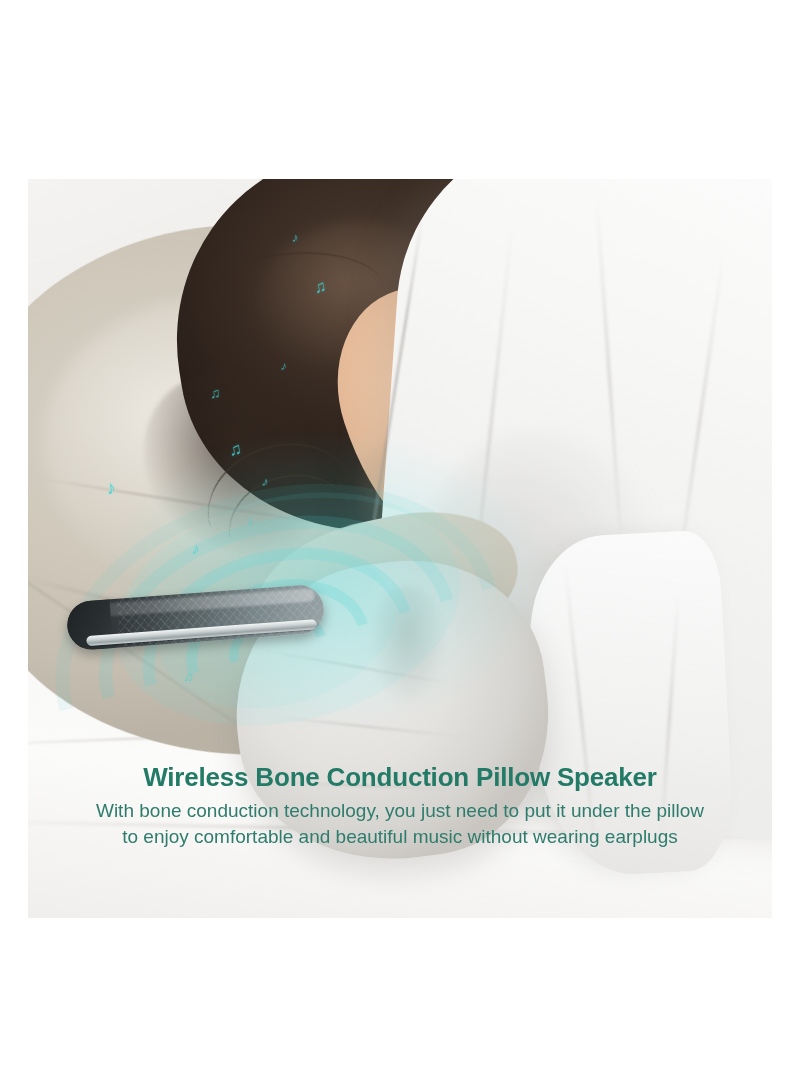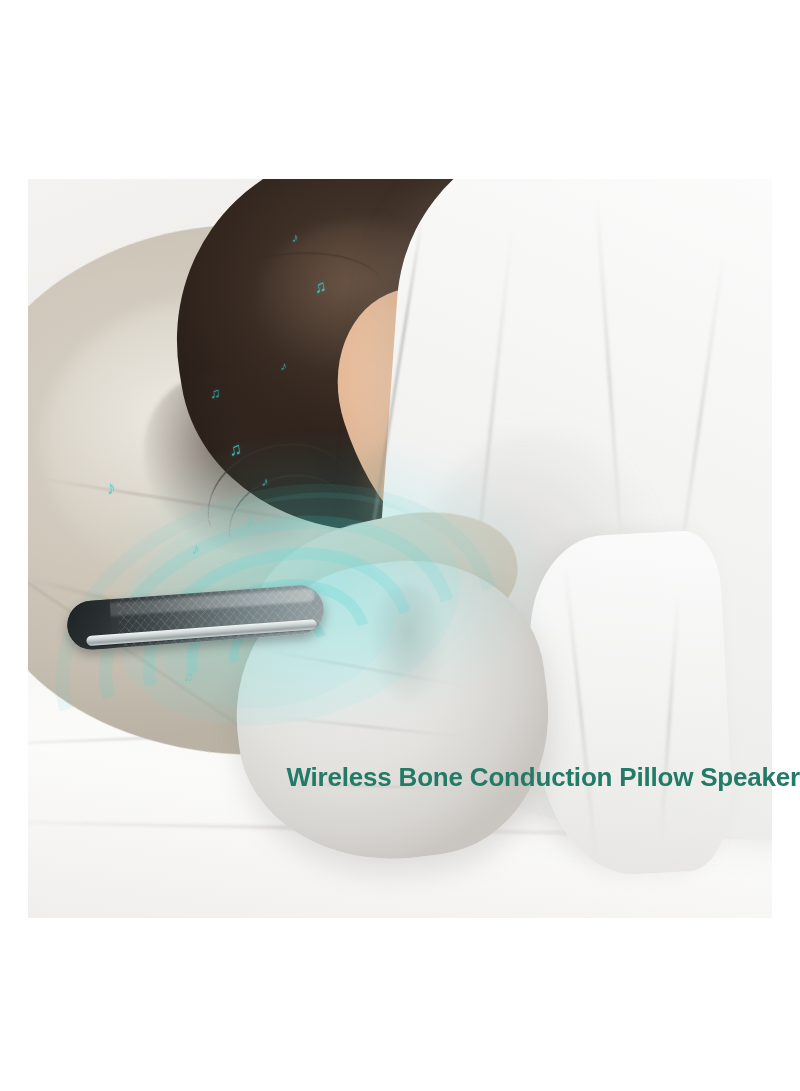--- a/index.html
+++ b/index.html
@@ -460,21 +460,20 @@
     top: 762px;
     text-align: center;
   }
   #headline {
     font-size: 26px;
     font-weight: bold;
     letter-spacing: -.2px;
     color: #237a66;
     margin: 0;
     line-height: 1.18;
-    text-align: right;
   }
   .sub-line {
     font-size: 19px;
     font-weight: normal;
     color: #2f7c6d;
     line-height: 1.38;
     margin: 0;
   }
   #subhead {
     margin-top: 5px;
@@ -581,15 +580,19 @@
         <div class="spk-top-hi"></div>
         <div class="spk-cap"></div>
         <div class="spk-strip"></div>
       </div>
     </div>
 
   </div>
 
   <div id="caption">
     <h1 id="headline">Wireless Bone Conduction Pillow Speaker</h1>
+    <div id="subhead">
+      <p class="sub-line">With bone conduction technology, you just need to put it under the pillow</p>
+      <p class="sub-line">to enjoy comfortable and beautiful music without wearing earplugs</p>
+    </div>
   </div>
 
 </div>
 
 </body></html>

